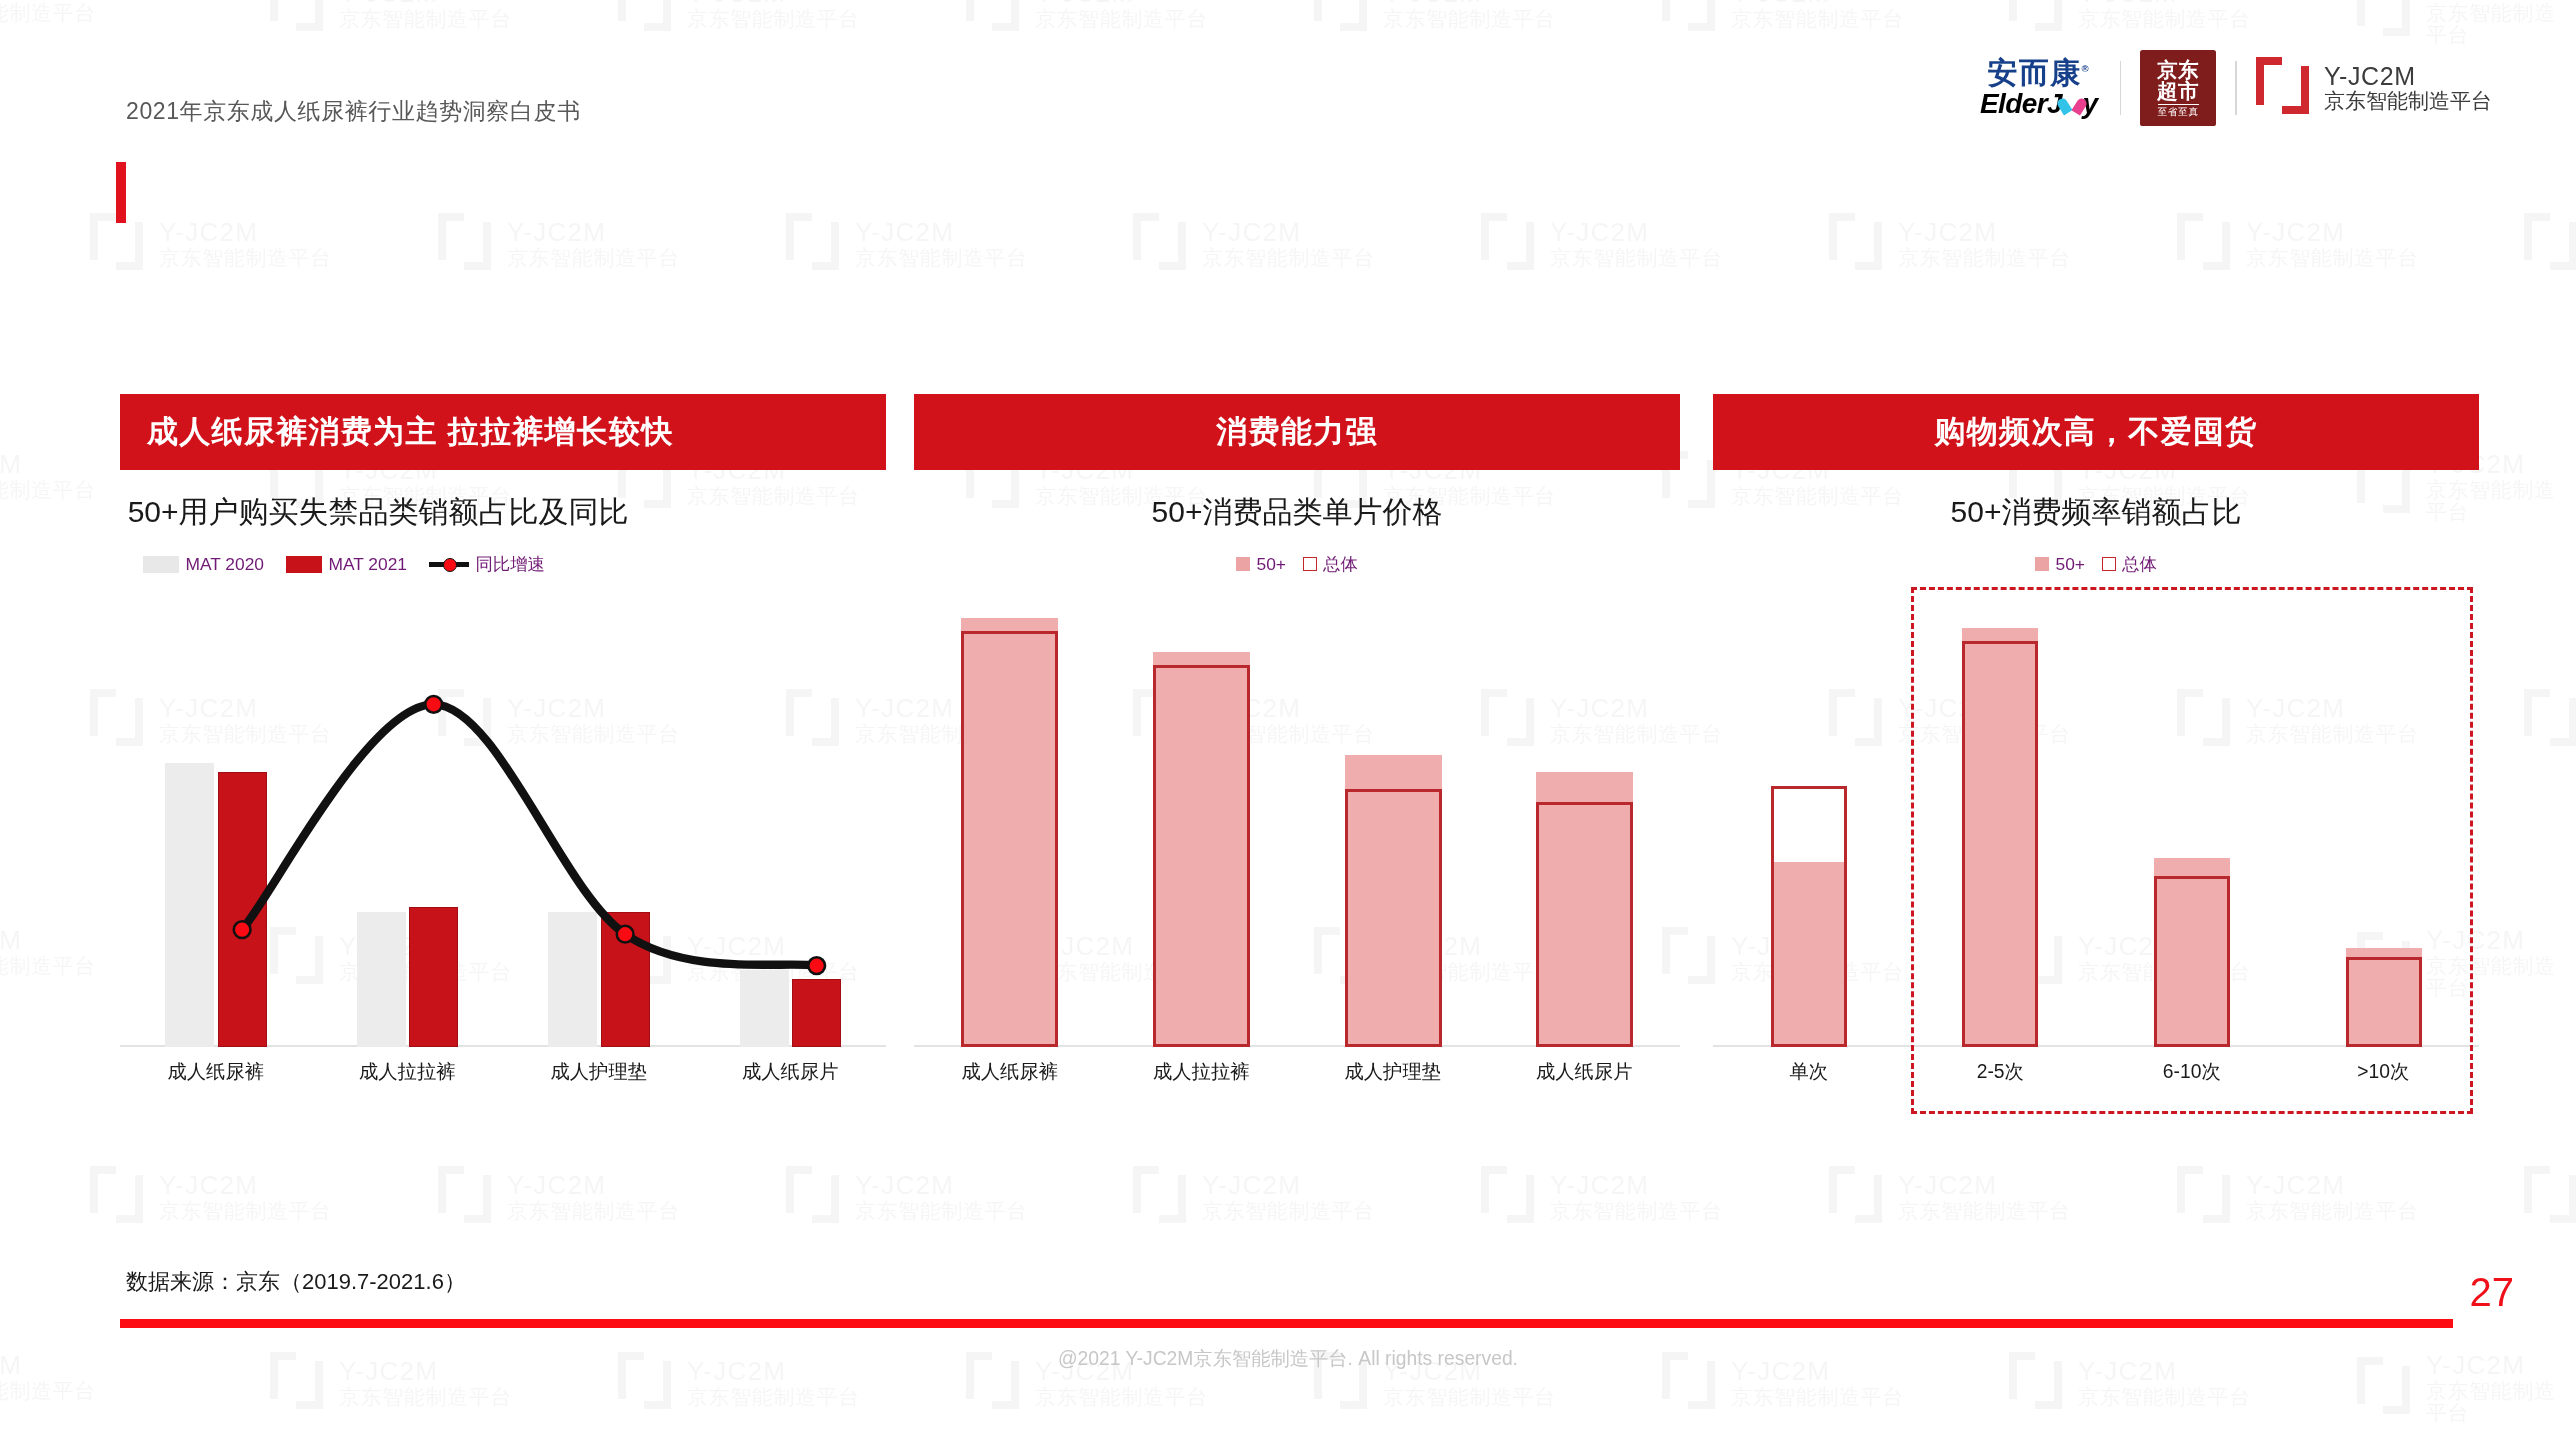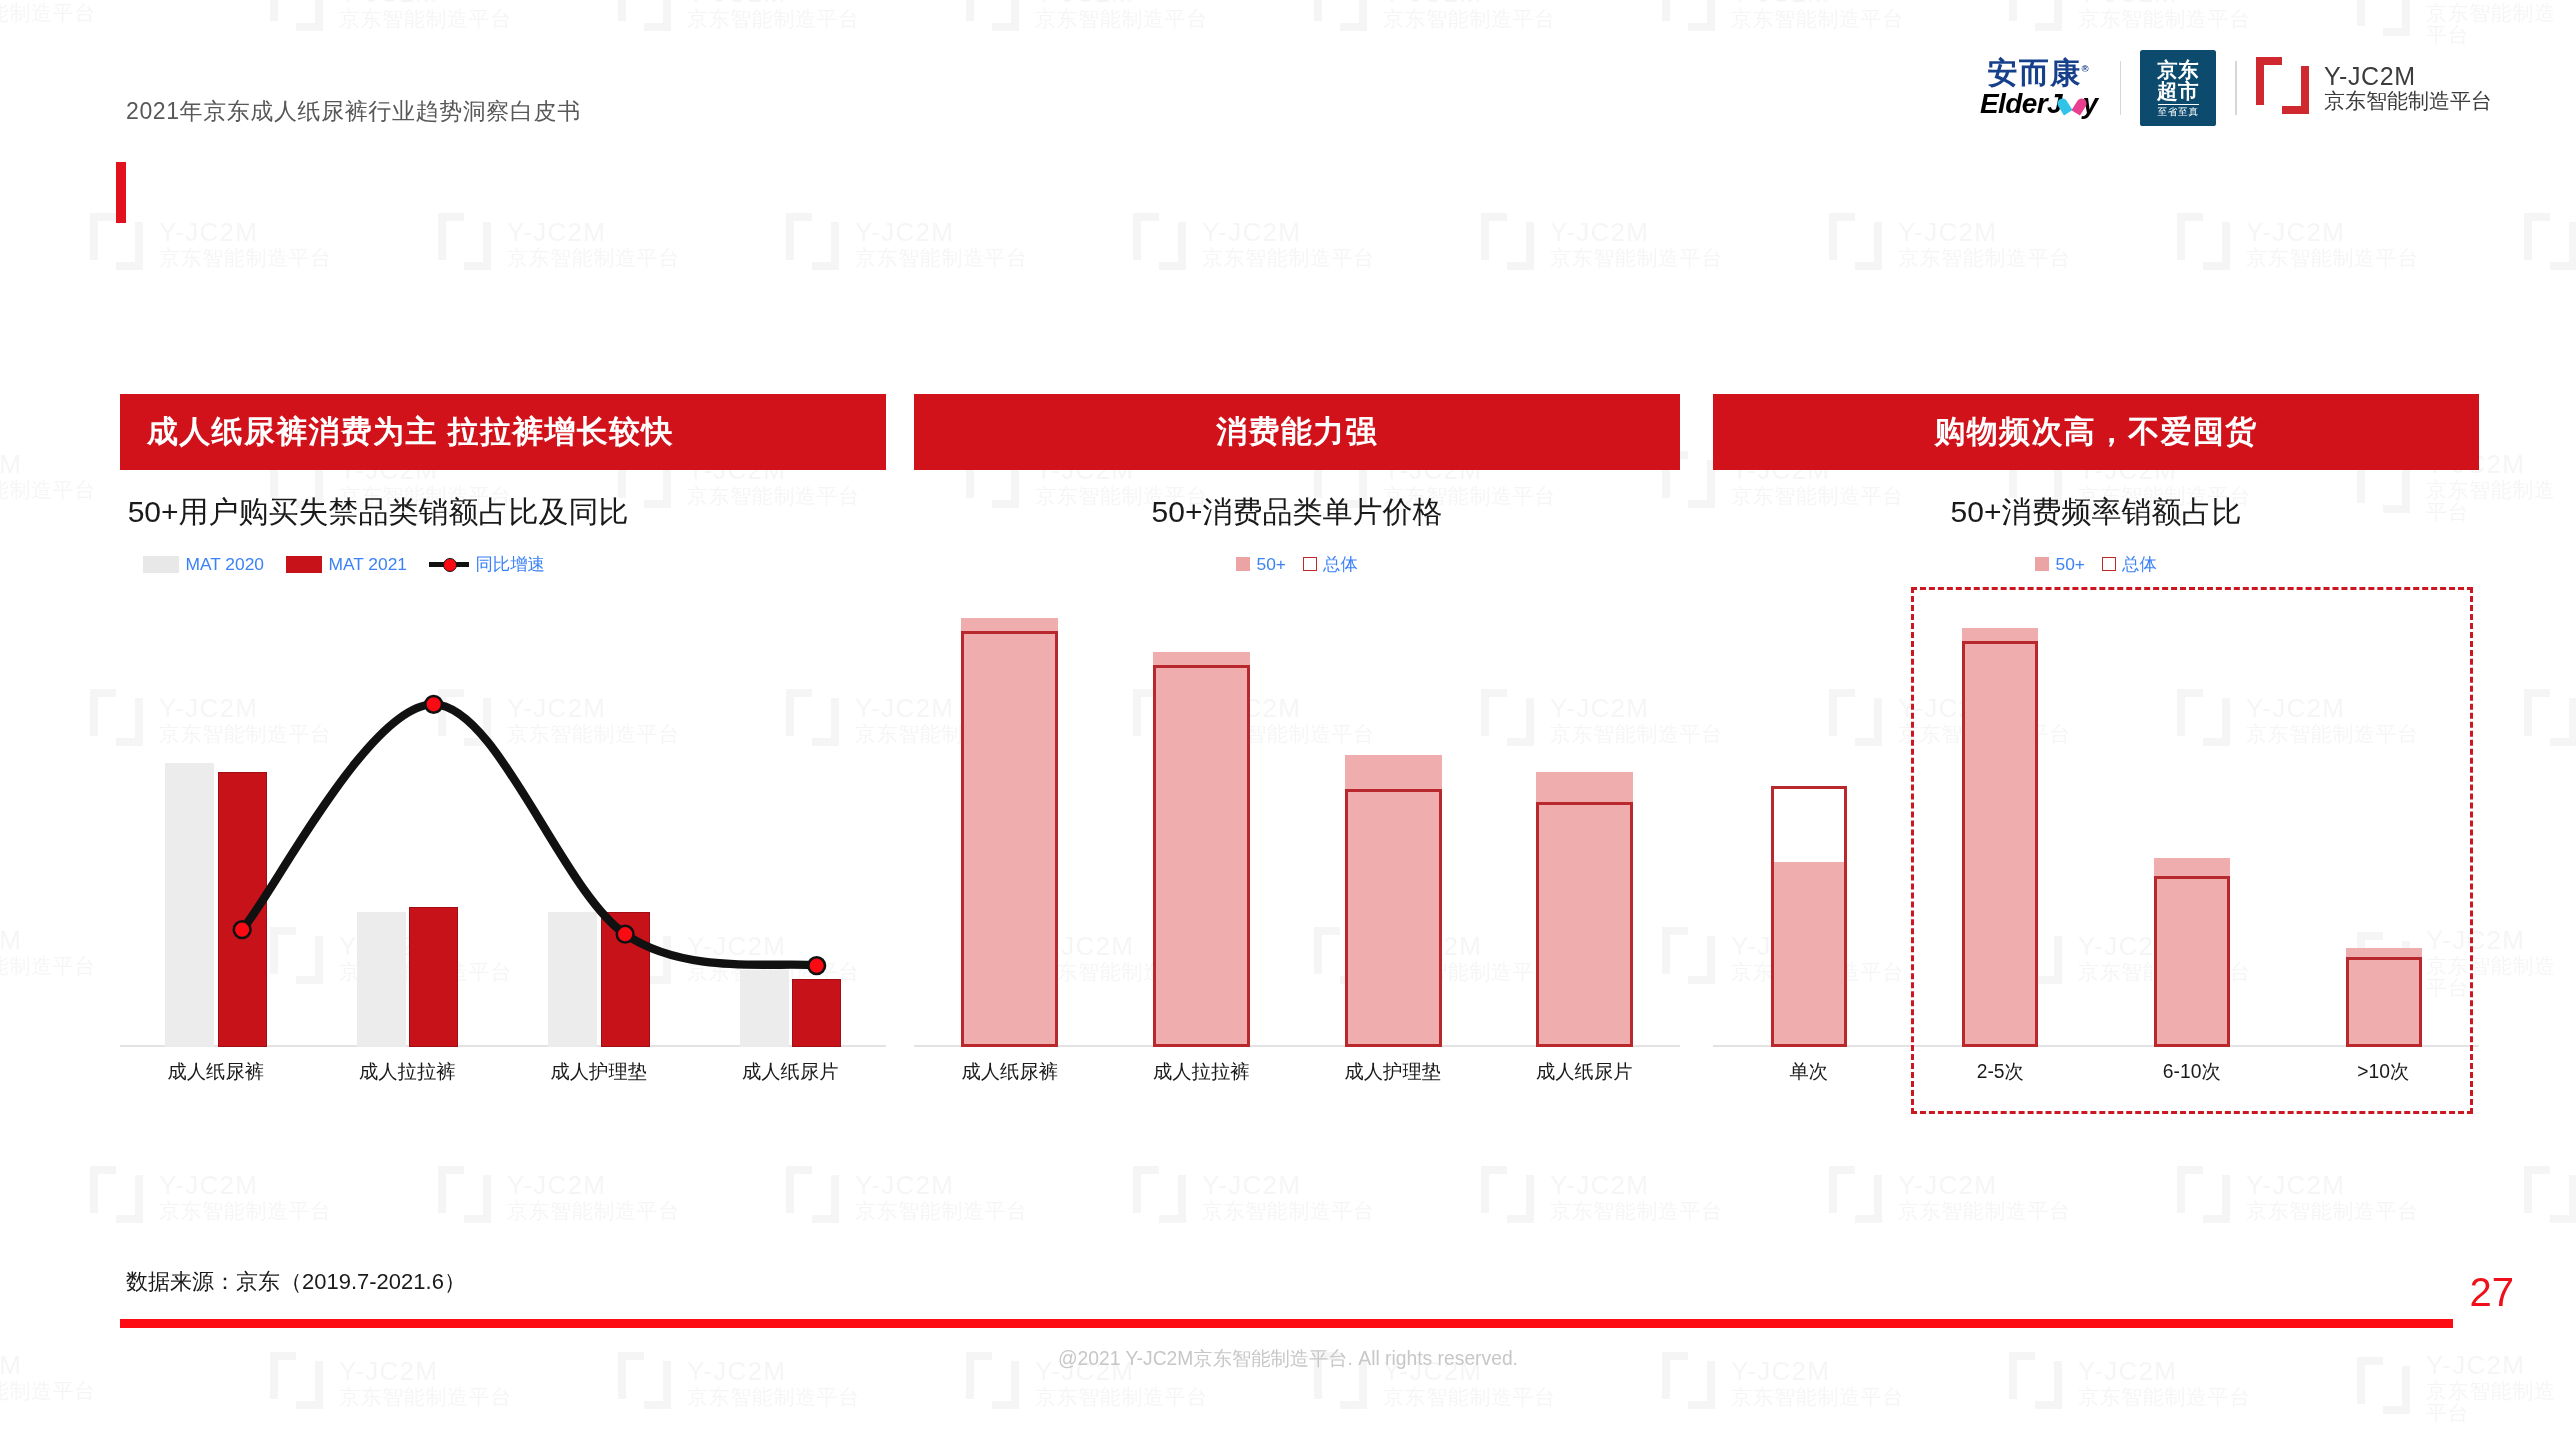--- a/index.html
+++ b/index.html
@@ -58,21 +58,21 @@
   #elderjoy-logo .ej-en{
     font-size:28px;font-weight:bold;font-style:italic;color:#000000;
     letter-spacing:-0.6px;margin-top:2.6px;display:flex;align-items:center;
   }
   .heart{display:inline-block;width:19.3px;height:19.3px;position:relative;margin:0 0.6px;transform:translateY(1.9px);}
   .heart .hl,.heart .hr{position:absolute;top:0;width:9.7px;height:15.5px;border-radius:9.7px 9.7px 0 0;transform-origin:bottom center;}
   .heart .hl{left:0.6px;background:#31c3e8;transform:rotate(-32deg);}
   .heart .hr{left:8.4px;background:#e8408f;transform:rotate(32deg);}
   .vdiv{width:1.3px;height:54px;background:#d8d8d8;}
   #jd-market-logo{
-    margin:0 19.3px;background:#0c4a6e;color:#fff;
+    margin:0 19.3px;background:#7f1d1d;color:#fff;
     width:76px;height:76px;border-radius:2.6px;
     display:flex;flex-direction:column;align-items:center;justify-content:center;
     line-height:1.02;
   }
   #jd-market-logo .l1{font-size:20.6px;font-weight:bold;letter-spacing:0.6px;}
   #jd-market-logo .l2{font-size:20.6px;font-weight:bold;letter-spacing:0.6px;}
   #jd-market-logo .l3{font-size:9.7px;margin-top:3.2px;border-top:1.3px solid #fff;padding-top:1.9px;letter-spacing:0.6px;}
   #yjc2m-logo{display:flex;align-items:center;gap:13px;margin-left:19.3px;}
   #yjc2m-logo .mark{width:55px;height:62px;position:relative;flex:none;}
   #yjc2m-logo .mark .m1,#yjc2m-logo .mark .m2{position:absolute;border:8.4px solid #d0282f;}
@@ -102,21 +102,21 @@
     font-size:31px;font-weight:bold;letter-spacing:1.3px;
   }
   #panel-1 .panel-header{justify-content:flex-start;padding-left:27px;}
   .panel-subtitle{
     margin-top:22px;text-align:center;
     font-size:30px;color:#1a1a1a;letter-spacing:0px;
   }
   #panel-1 .panel-subtitle{text-align:left;padding-left:7.7px;}
   .legend{
     margin-top:19.3px;display:flex;align-items:center;justify-content:center;gap:16.7px;
-    font-size:17.4px;color:#3b82f6;
+    font-size:17.4px;color:#701a75;
   }
   #panel-1 .legend{justify-content:flex-start;padding-left:23px;gap:22px;}
   .legend-item{display:flex;align-items:center;gap:6.4px;white-space:nowrap;}
   .sw{width:36px;height:16.7px;flex:none;}
   .sw-grey{background:#e8e8e8;}
   .sw-red{background:#c8121a;}
   .sw-line{width:40px;height:16.7px;position:relative;flex:none;}
   .sw-line .ln{position:absolute;top:6.4px;left:0;width:40px;height:4.5px;background:#111;}
   .sw-line .dt{position:absolute;top:1.9px;left:14px;width:12.2px;height:12.2px;border-radius:50%;background:#fa0a12;border:1.3px solid #111;}
   .sw-sm-fill{width:14px;height:14px;background:#eba3a3;flex:none;}

